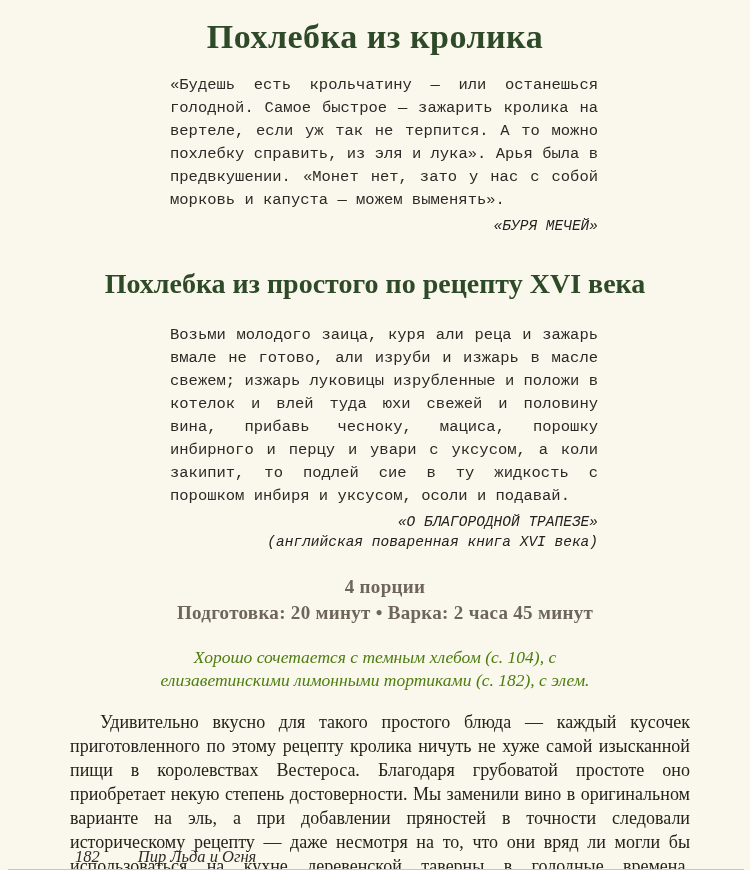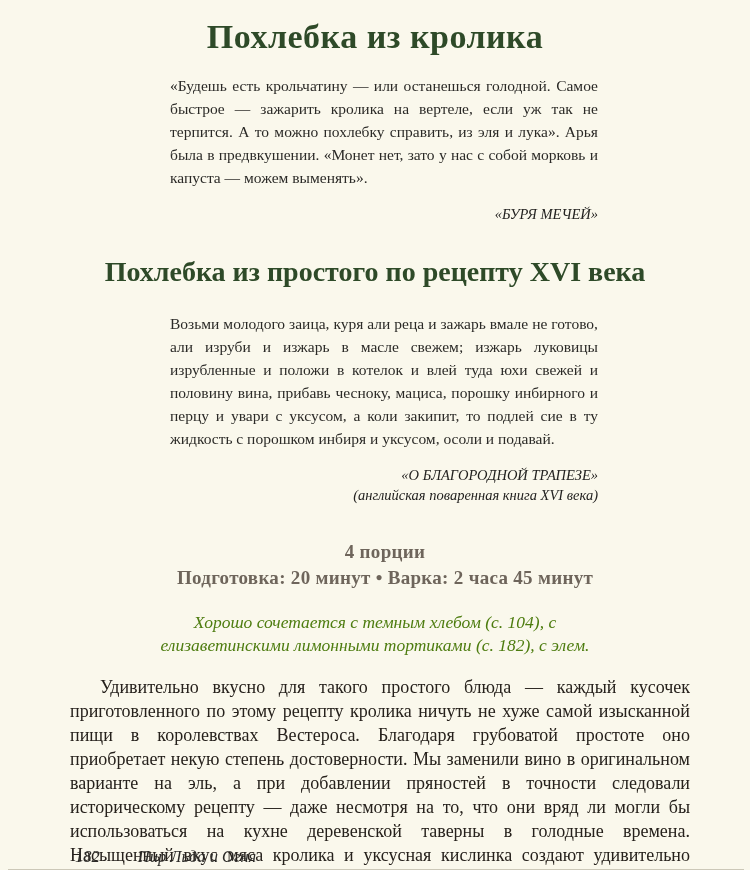--- a/index.html
+++ b/index.html
@@ -19,30 +19,30 @@
     text-align: center;
     font-size: 34px;
     line-height: 42px;
     font-weight: bold;
     color: #2e4a28;
     letter-spacing: 0.5px;
   }
   .quote-block {
     width: 428px;
     margin-left: 170px;
-    font-family: Liberation Serif, serif;
+    font-family: Liberation Mono, monospace;
     font-size: 15.5px;
     line-height: 23px;
     text-align: justify;
     color: #2b2a27;
   }
   .epigraph-block { margin-top: 16px; }
   .quote-text { margin: 0; }
   .quote-source {
-    margin: 15px 0 0;
+    margin: 4px 0 0;
     text-align: right;
     font-style: italic;
     font-size: 14.5px;
     line-height: 20px;
     color: #232220;
   }
   .subtitle {
     margin: 30px 0 0;
     text-align: center;
     font-size: 28px;
@@ -53,21 +53,21 @@
   .recipe-block { margin-top: 22px; }
   .recipe-source-note {
     margin: 0;
     text-align: right;
     font-style: italic;
     font-size: 14.5px;
     line-height: 20px;
     color: #232220;
   }
   .meta {
-    margin-top: 34px;
+    margin-top: 22px;
     text-align: center;
     font-weight: bold;
     font-size: 19px;
     line-height: 26px;
     color: #6e655b;
     letter-spacing: 0.3px;
     padding-left: 20px;
   }
   .meta p { margin: 0; }
   .pairing {

